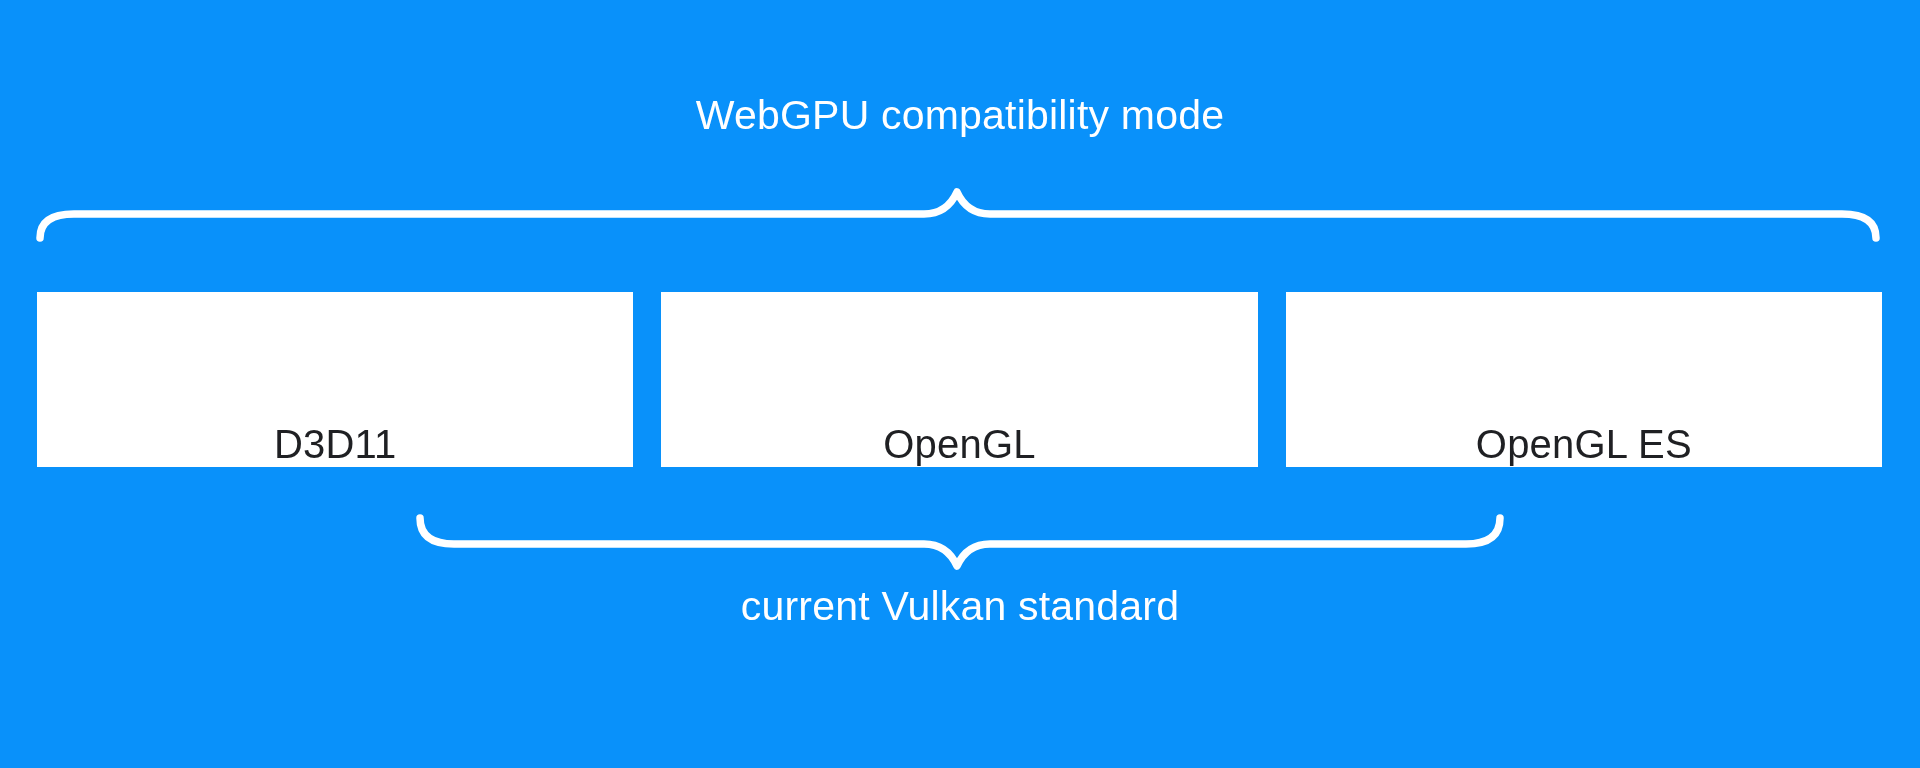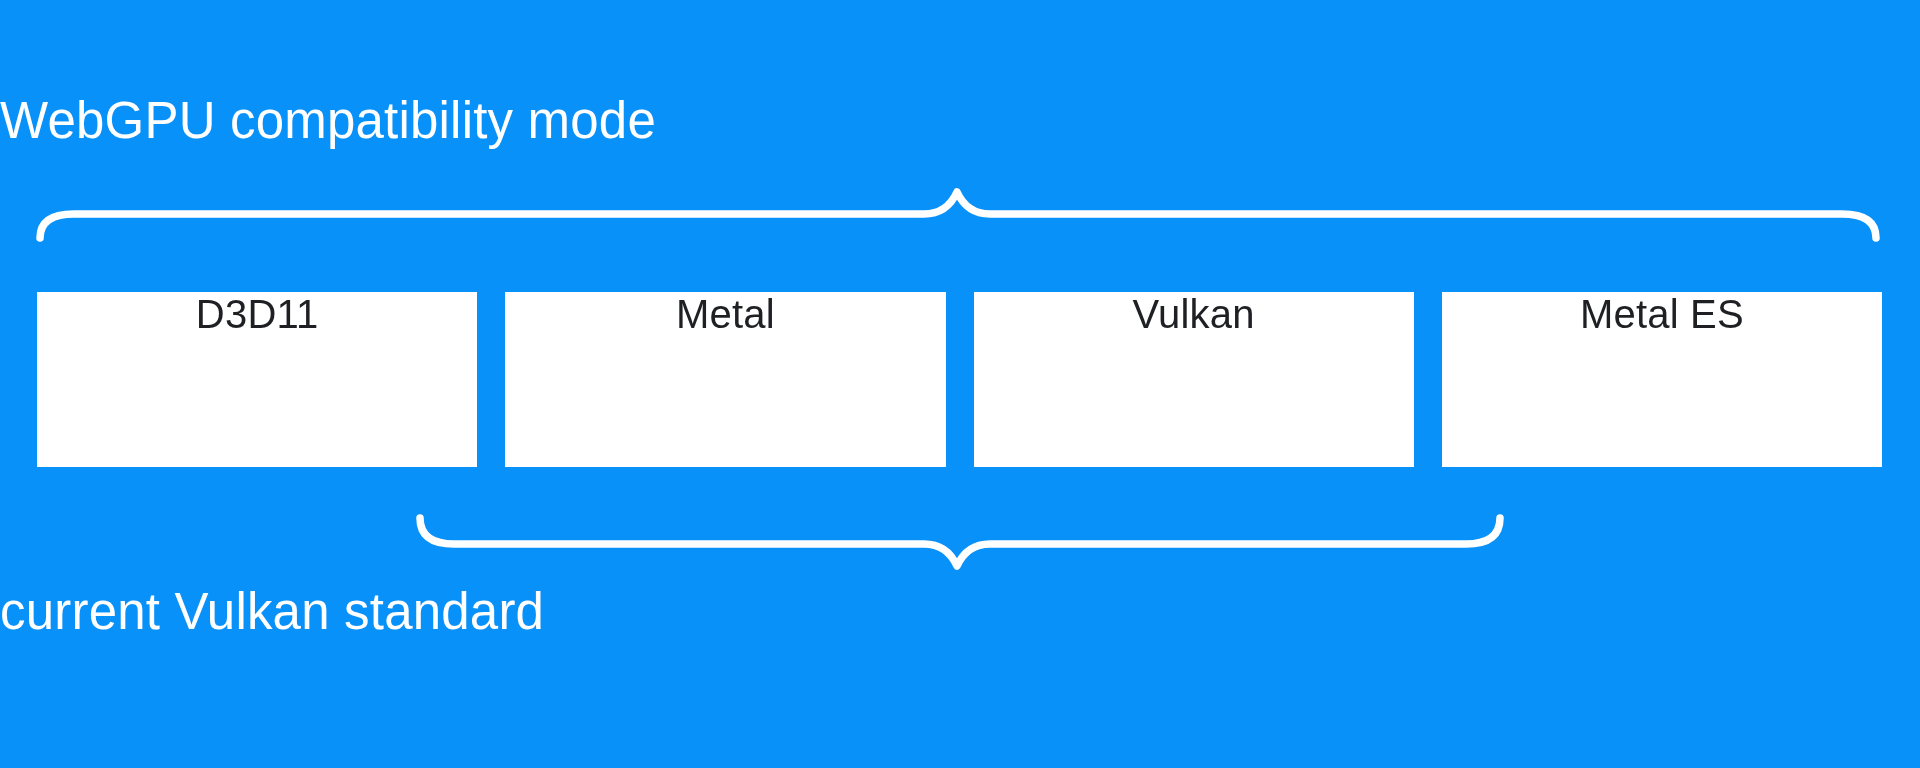--- a/index.html
+++ b/index.html
@@ -15,23 +15,23 @@
     overflow: hidden;
   }
   .stage {
     position: relative;
     width: 1920px; height: 768px;
     background: var(--bg);
   }
   .caption {
     position: absolute;
     left: 0; right: 0;
-    text-align: left;
+    text-align: center;
     color: var(--fg-light);
-    font-size: 51px;
+    font-size: 41px;
     line-height: 1.15;
     letter-spacing: 0.2px;
     font-weight: 400;
   }
   .caption.top { top: 92px; }
   .caption.bottom { top: 583px; }
   .braces-svg {
     position: absolute;
     left: 0; top: 0;
     width: 1920px; height: 768px;
@@ -49,21 +49,21 @@
     position: absolute;
     left: 37px; top: 292px;
     width: 1845px; height: 175px;
     display: flex;
     gap: 28px;
   }
   .api-box {
     flex: 1 1 0;
     background: var(--box-bg);
     display: flex;
-    align-items: flex-start;
+    align-items: flex-end;
     justify-content: center;
     color: var(--fg-dark);
     font-size: 40px;
     font-weight: 400;
     letter-spacing: 0.2px;
   }
 </style>
 </head>
 <body>
 
@@ -74,25 +74,22 @@
   <svg class="braces-svg" viewBox="0 0 1920 768" xmlns="http://www.w3.org/2000/svg">
     <path d="M 40 238 Q 40 214 74 214 L 924 214 Q 947 214 957 192 Q 967 214 990 214 L 1842 214 Q 1876 214 1876 238"></path>
     <path d="M 420 518 Q 420 544 454 544 L 924 544 Q 947 544 957 566 Q 967 544 990 544 L 1466 544 Q 1500 544 1500 518"></path>
   </svg>
 
   <div class="box-row">
     <div class="api-box">
       <span>D3D11</span>
     </div>
     <div class="api-box">
-      <span>Metal</span>
+      <span>OpenGL</span>
     </div>
     <div class="api-box">
-      <span>Vulkan</span>
-    </div>
-    <div class="api-box">
-      <span>Metal ES</span>
+      <span>OpenGL ES</span>
     </div>
   </div>
 
   <div class="caption bottom">current Vulkan standard</div>
 
 </div>
 
 </body></html>

